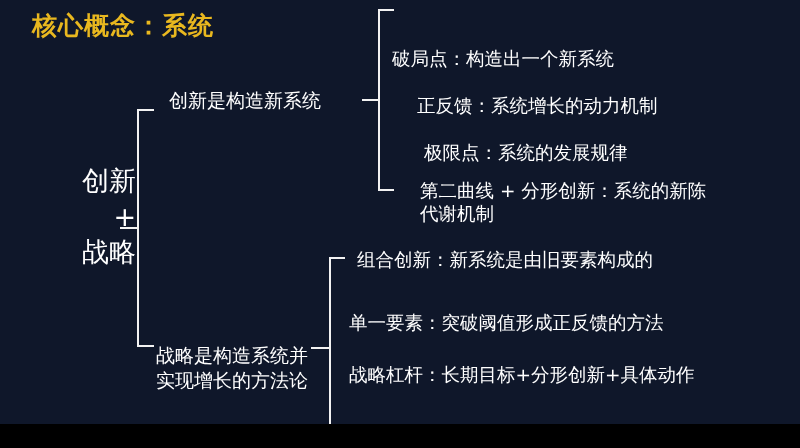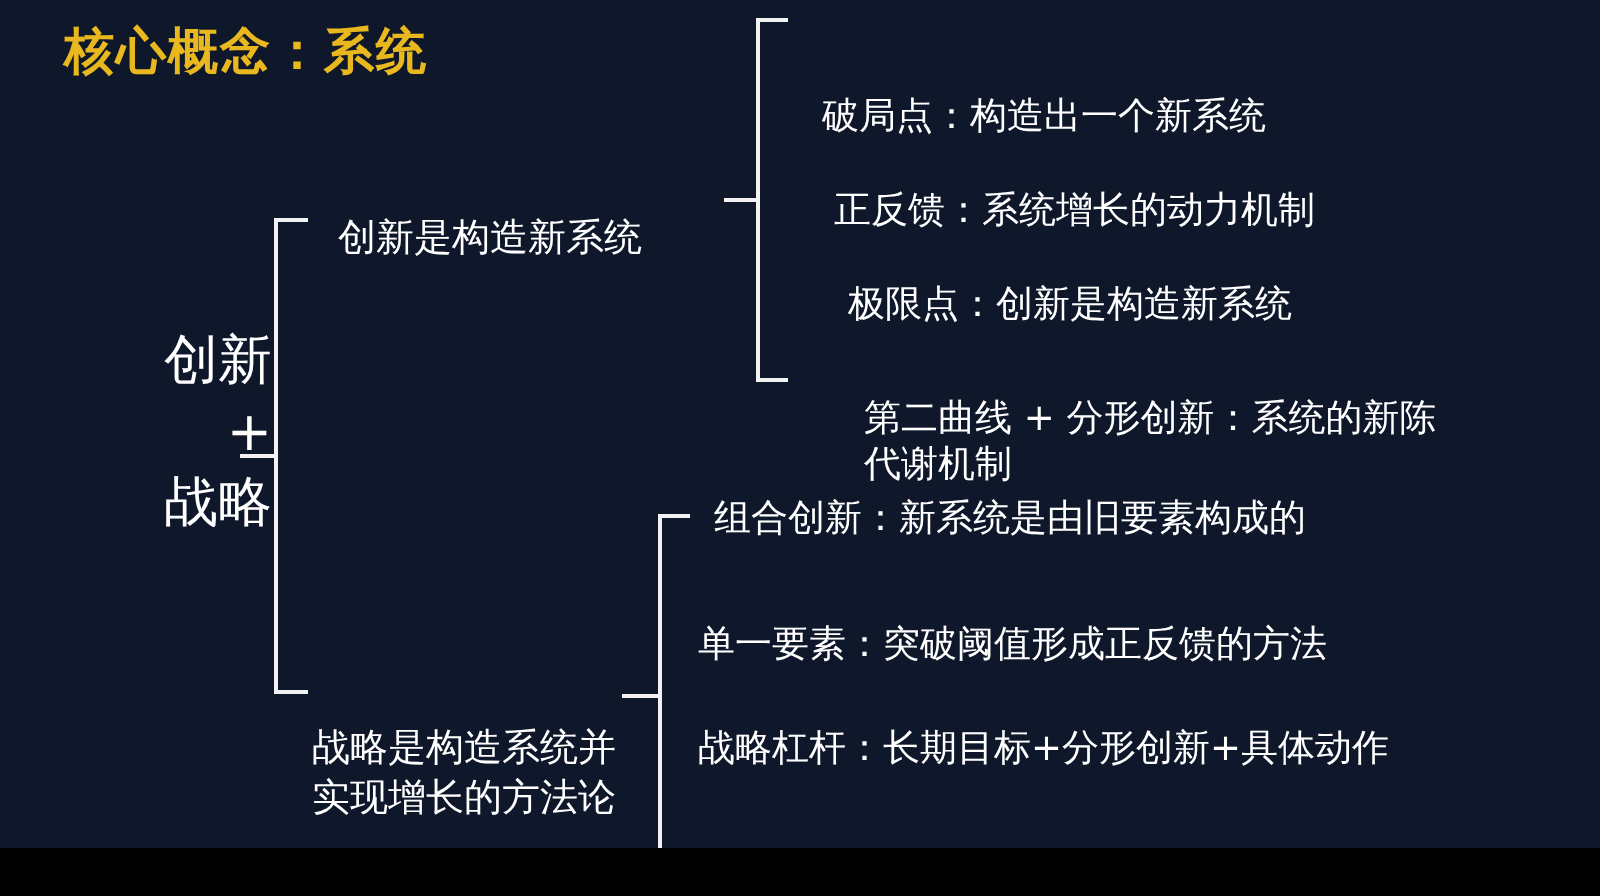--- a/index.html
+++ b/index.html
@@ -45,21 +45,20 @@
   }
   #root-node .rl { display: block; }
 
   
   .l2 {
     position: absolute;
     font-size: 19px;
     font-weight: 400;
     line-height: 1.30;
     white-space: nowrap;
-    margin-top: 19px;
   }
   #l2-innovation {
     left: 169px;
     top: 88px;
   }
   #l2-strategy {
     left: 156px;
     top: 343px;
     width: 152px;
     text-align: right;
@@ -146,27 +145,27 @@
   <div id="bracket-root" class="bracket"></div>
 
   <div id="l2-innovation" class="l2">创新是构造新系统</div>
 
   <div id="l2-strategy" class="l2">战略是构造系统并实现增长的方法论</div>
 
   <div id="stem-innovation" class="stem"></div>
   <div id="bracket-innovation" class="bracket"></div>
 
 
-  <div class="leaf" style="left:411px; top:48px;text-align:right;">破局点：构造出一个新系统</div>
+  <div class="leaf" style="left:392px; top:48px;text-align:right;">破局点：构造出一个新系统</div>
 
   <div class="leaf" style="left:417px; top:95px;">正反馈：系统增长的动力机制</div>
 
-  <div class="leaf" style="left:424px; top:142px;">极限点：创新是构造新系统</div>
+  <div class="leaf" style="left:424px; top:142px;">极限点：系统的发展规律</div>
 
-  <div class="leaf wrap" style="left:432px; top:180px; width:300px;margin-top:19px;">第二曲线 + 分形创新：系统的新陈代谢机制</div>
+  <div class="leaf wrap" style="left:420px; top:180px; width:300px;">第二曲线 + 分形创新：系统的新陈代谢机制</div>
 
   <div id="stem-strategy" class="stem"></div>
   <div id="bracket-strategy" class="bracket"></div>
 
   <div class="leaf" style="left:357px; top:249px;">组合创新：新系统是由旧要素构成的</div>
 
   <div class="leaf" style="left:349px; top:312px;">单一要素：突破阈值形成正反馈的方法</div>
 
   <div class="leaf" style="left:349px; top:364px;">战略杠杆：长期目标+分形创新+具体动作</div>
 

